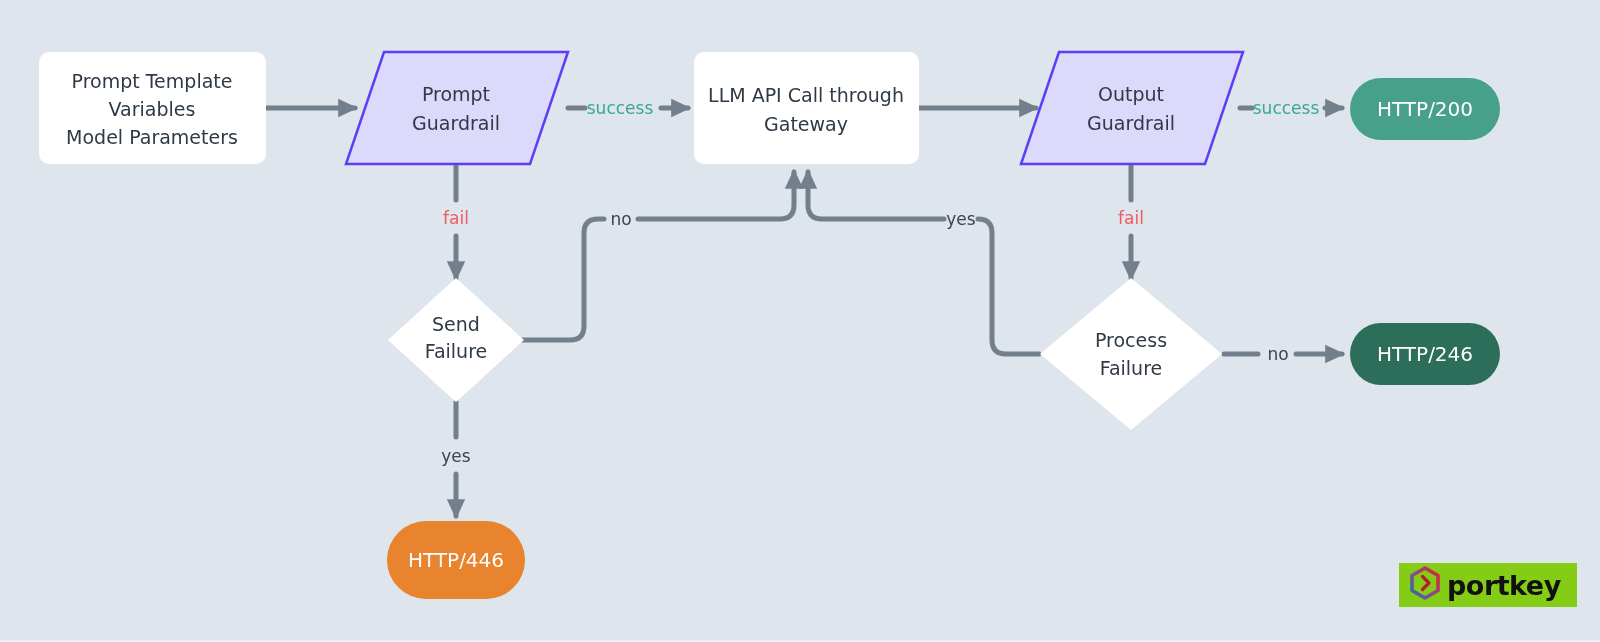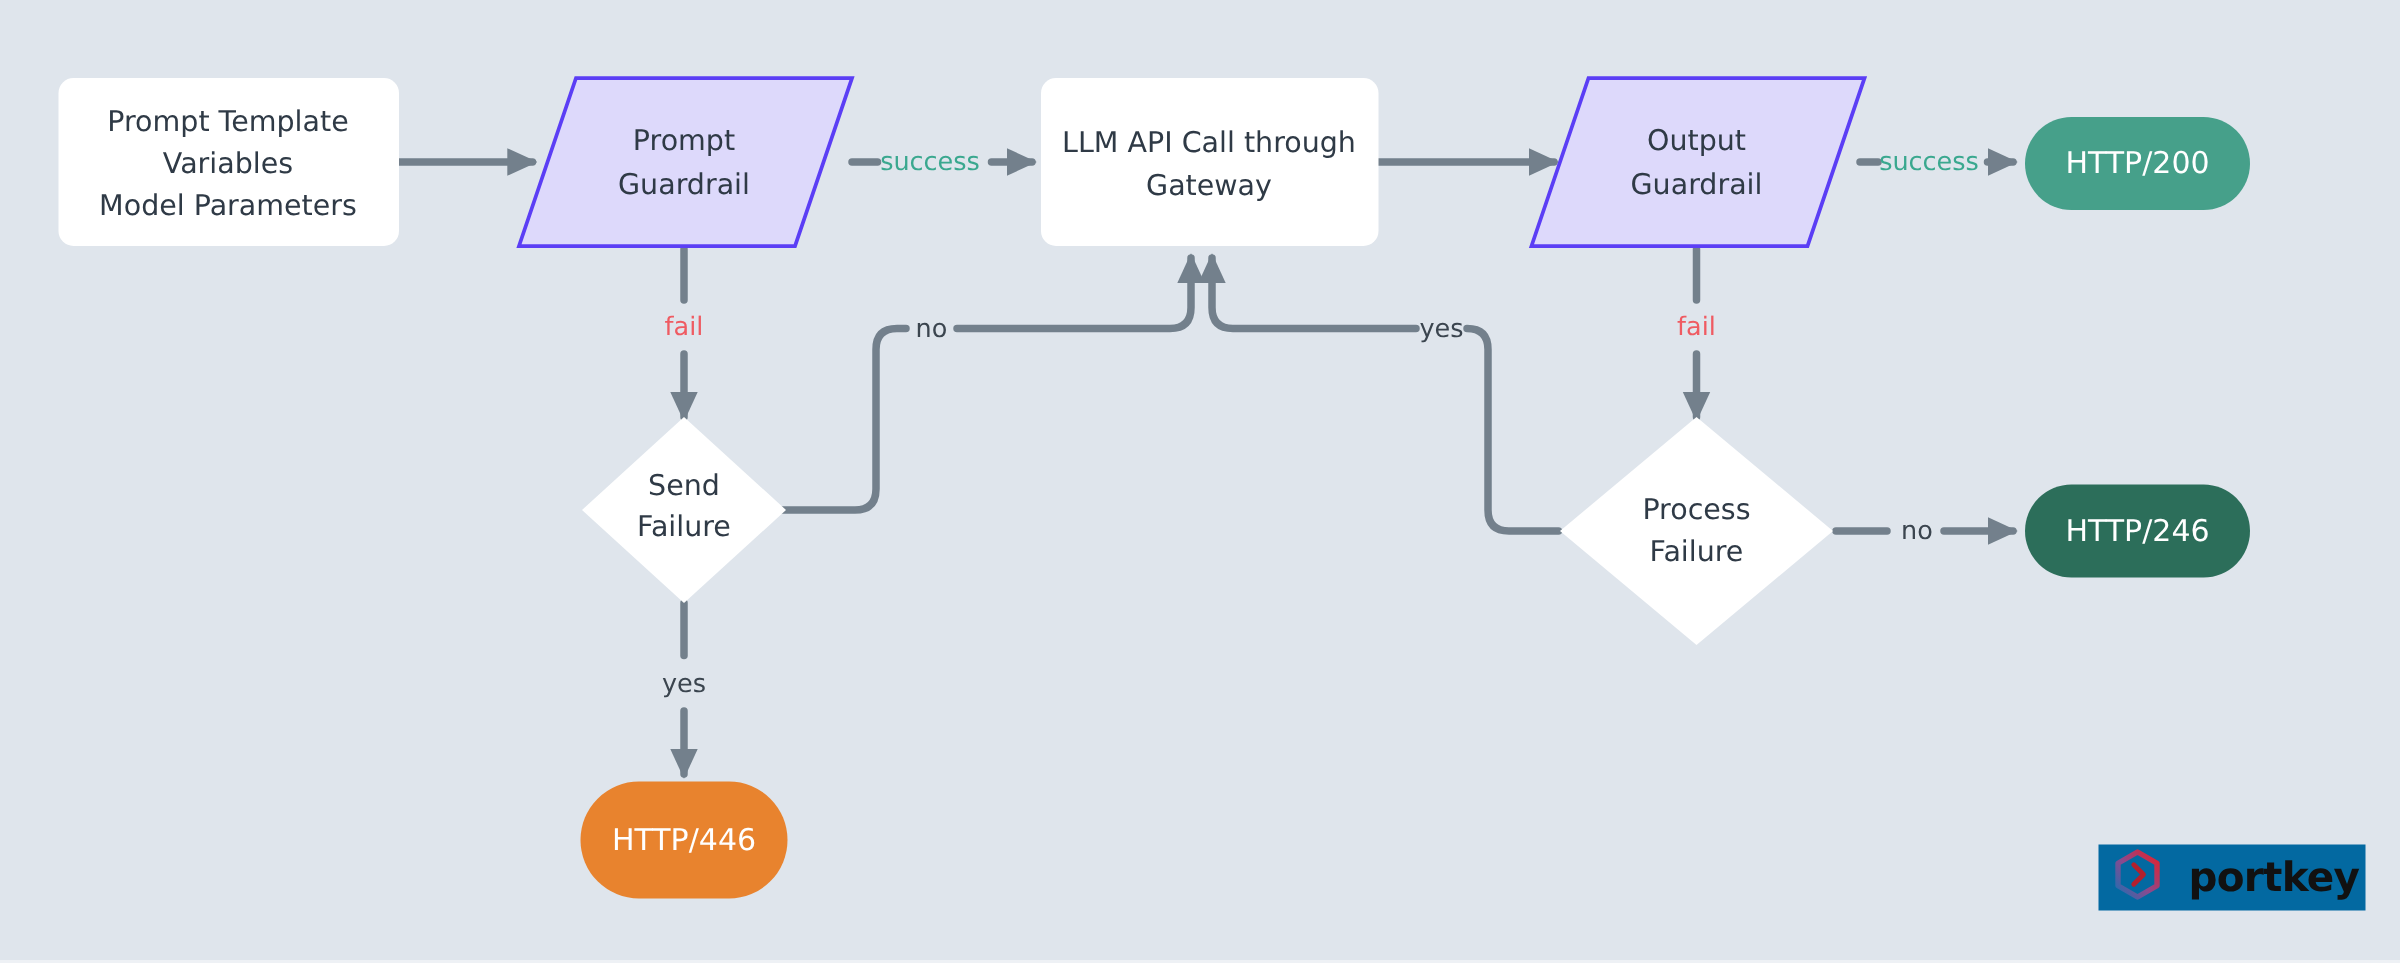--- a/index.html
+++ b/index.html
@@ -72,24 +72,24 @@
     stroke: #5b3ef5;
     stroke-width: 2.5;
   }
   
   #logo {
     position: absolute;
     left: 1399px;
     top: 563px;
     width: 178px;
     height: 44px;
-    background: #0369a1;
+    background: #84cc16;
     display: flex;
     align-items: center;
-    gap: 18px;
+    gap: 6px;
     padding: 0 10px;
     box-sizing: border-box;
   }
   #logo .mark { flex: 0 0 auto; }
   #logo .wordmark {
     font-family: "DejaVu Sans", sans-serif;
     font-size: 27px;
     font-weight: bold;
     color: #111111;
     letter-spacing: -0.5px;

